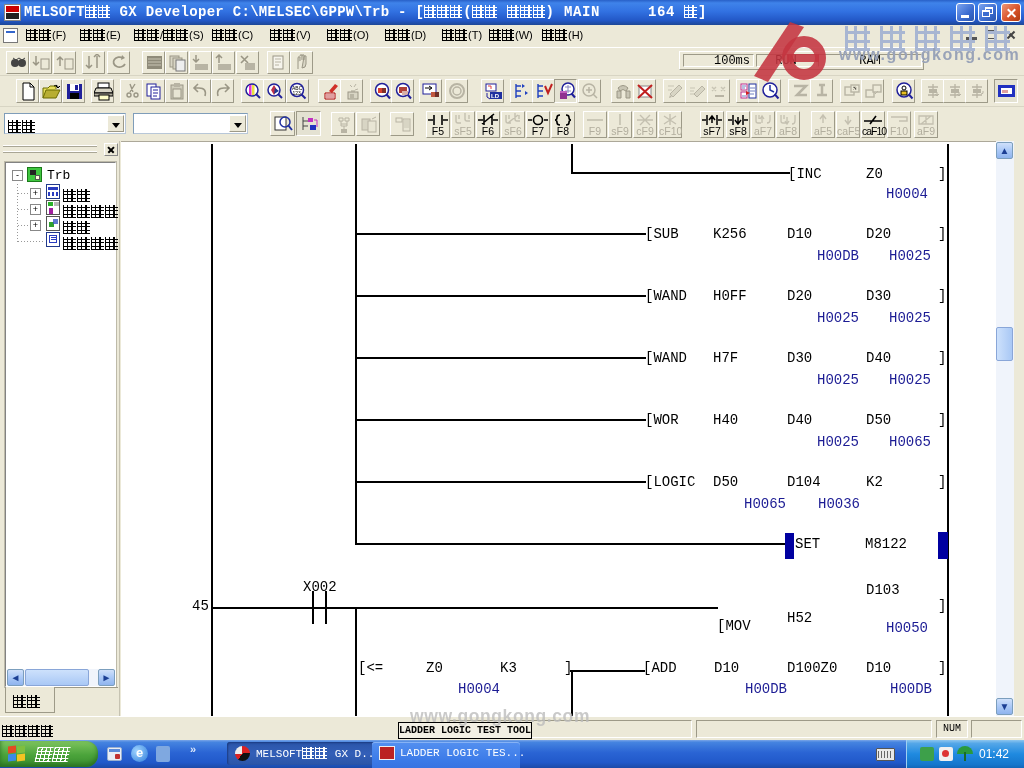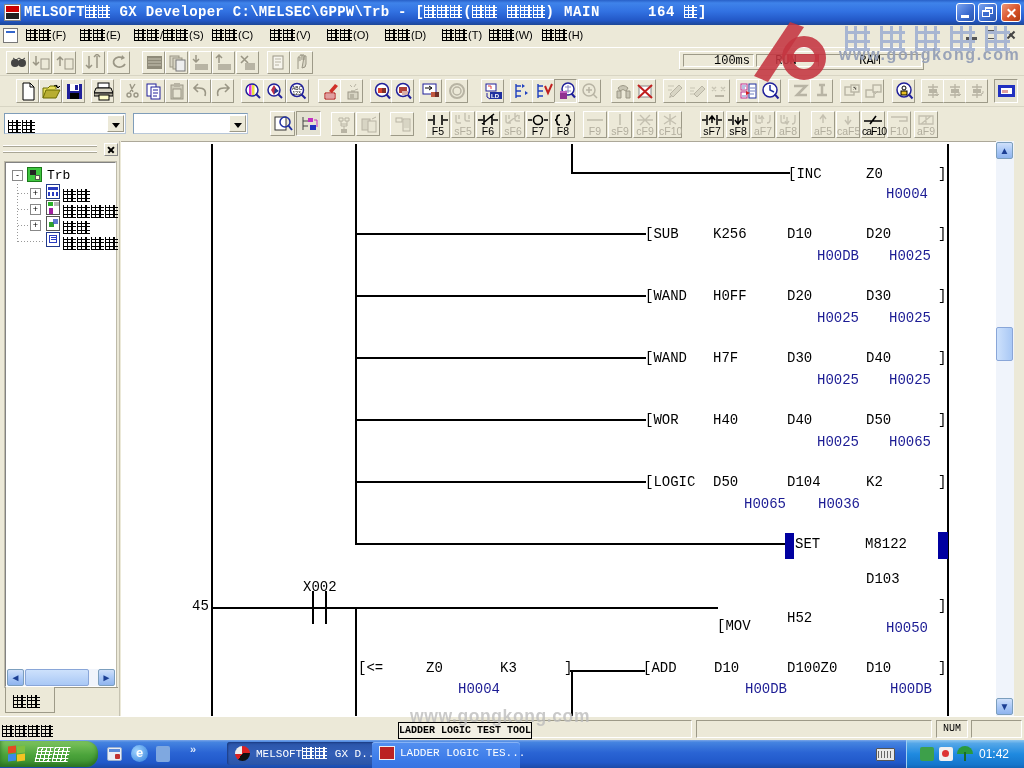--- a/index.html
+++ b/index.html
@@ -708,21 +708,21 @@
  <div class="ab" style="left:674px;top:394px">SET</div>
     <div class="ab" style="left:744px;top:394px">M8122</div>
  <div class="ab" style="left:817px;top:390px;width:10px;height:27px;background:#0000a0"></div>
 
  <div class="ab" style="left:71px;top:456px">45</div>
  <div class="ab" style="left:182px;top:437px">X002</div>
  <div class="vl" style="left:191px;top:449px;height:33px"></div>
  <div class="vl" style="left:204px;top:449px;height:33px"></div>
  <div class="ab" style="left:596px;top:476px">[MOV</div>
     <div class="ab" style="left:666px;top:468px">H52</div>
-    <div class="ab" style="left:745px;top:429px">D103</div>
+    <div class="ab" style="left:745px;top:440px">D103</div>
     <div class="ab" style="left:817px;top:456px">]</div>
  <div class="ab" style="left:765px;top:478px;color:#1c1c94">H0050</div>
 
  <div class="ab" style="left:237px;top:518px">[&lt;=</div>
     <div class="ab" style="left:305px;top:518px">Z0</div>
     <div class="ab" style="left:379px;top:518px">K3</div>
     <div class="ab" style="left:443px;top:518px">]</div>
  <div class="ab" style="left:522px;top:518px">[ADD</div>
     <div class="ab" style="left:593px;top:518px">D10</div>
     <div class="ab" style="left:666px;top:518px">D100Z0</div>

